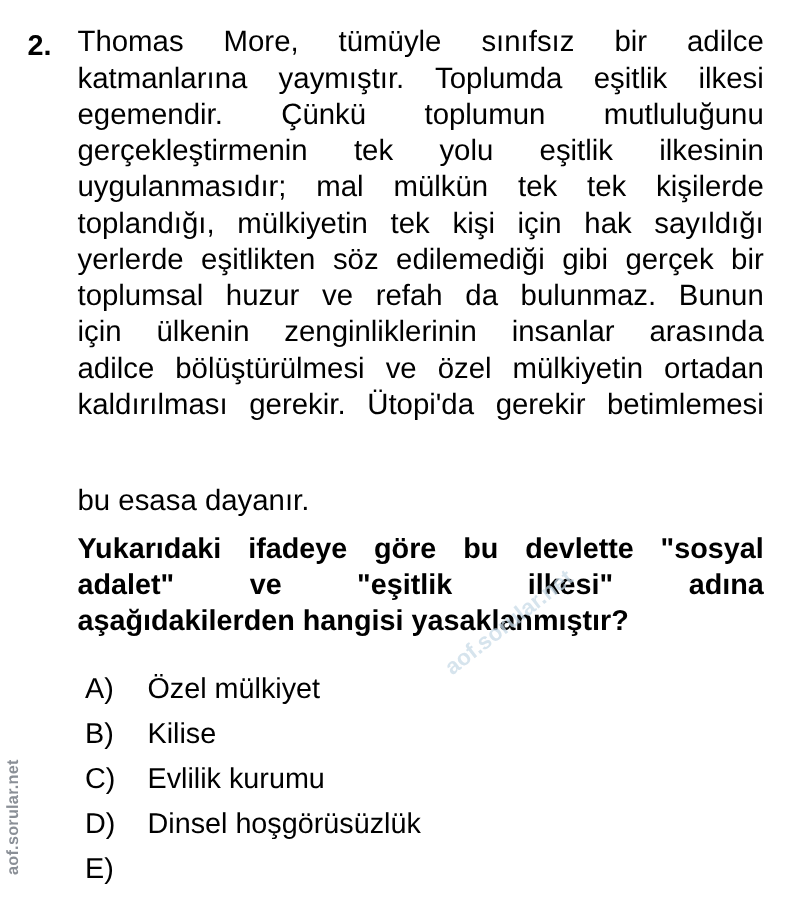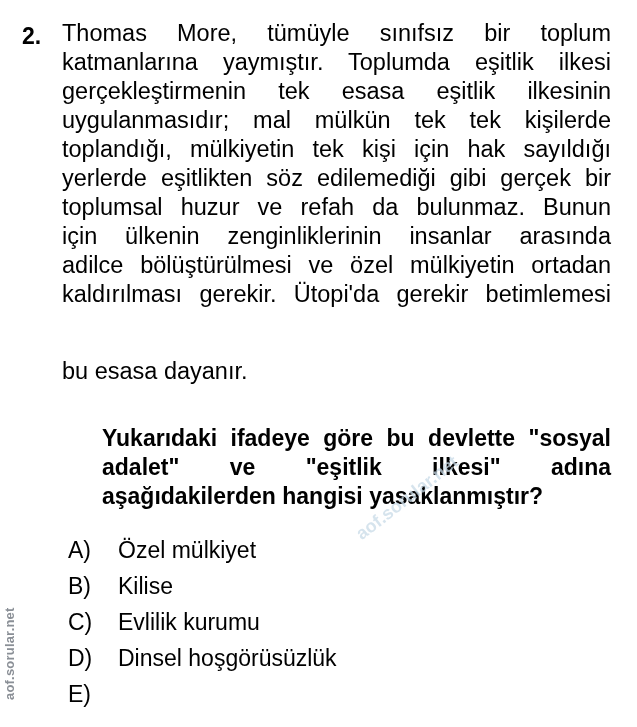--- a/index.html
+++ b/index.html
@@ -52,21 +52,20 @@
       font-size: 23px;
       font-weight: bold;
       line-height: 29px;
     }
     .question .line {
       display: block;
       text-align: justify;
       text-align-last: justify;
       white-space: nowrap;
       height: 29px;
-      margin-left: 40px;
     }
     .question .line.last {
       text-align-last: left;
     }
     .question .underline {
       text-decoration-thickness: 2px;
       text-underline-offset: 3px;
     }
     .options {
       position: absolute;
@@ -110,23 +109,24 @@
       white-space: nowrap;
       pointer-events: none;
     }
   </style>
 </head>
 <body>
 
 <div class="q-number">2.</div>
 
 <div class="passage">
-  <span class="line">Thomas More, tümüyle sınıfsız bir toplum</span>
+  <span class="line">Thomas More, tümüyle sınıfsız bir adilce</span>
   <span class="line">katmanlarına yaymıştır. Toplumda eşitlik ilkesi</span>
-  <span class="line">gerçekleştirmenin tek esasa eşitlik ilkesinin</span>
+  <span class="line">egemendir. Çünkü toplumun mutluluğunu</span>
+  <span class="line">gerçekleştirmenin tek yolu eşitlik ilkesinin</span>
   <span class="line">uygulanmasıdır; mal mülkün tek tek kişilerde</span>
   <span class="line">toplandığı, mülkiyetin tek kişi için hak sayıldığı</span>
   <span class="line">yerlerde eşitlikten söz edilemediği gibi gerçek bir</span>
   <span class="line">toplumsal huzur ve refah da bulunmaz. Bunun</span>
   <span class="line">için ülkenin zenginliklerinin insanlar arasında</span>
   <span class="line">adilce bölüştürülmesi ve özel mülkiyetin ortadan</span>
   <span class="line">kaldırılması gerekir. Ütopi'da gerekir betimlemesi</span>
   <span class="line last">bu esasa dayanır.</span>
 </div>
 

